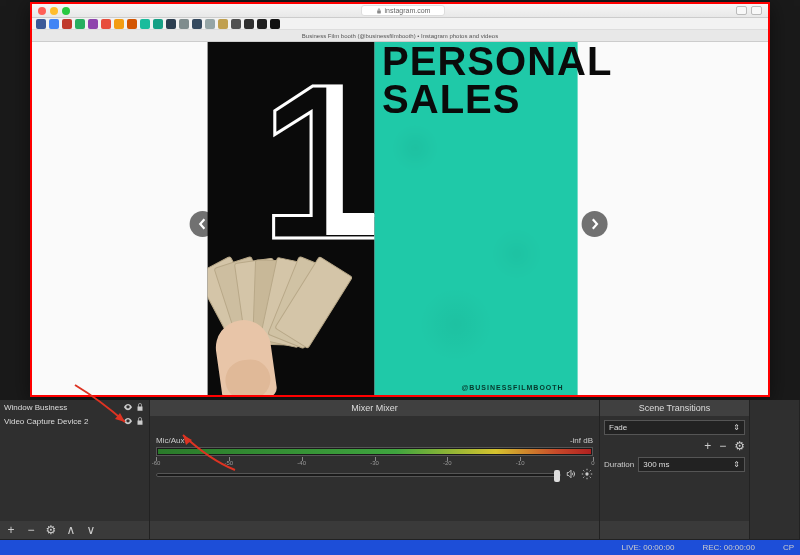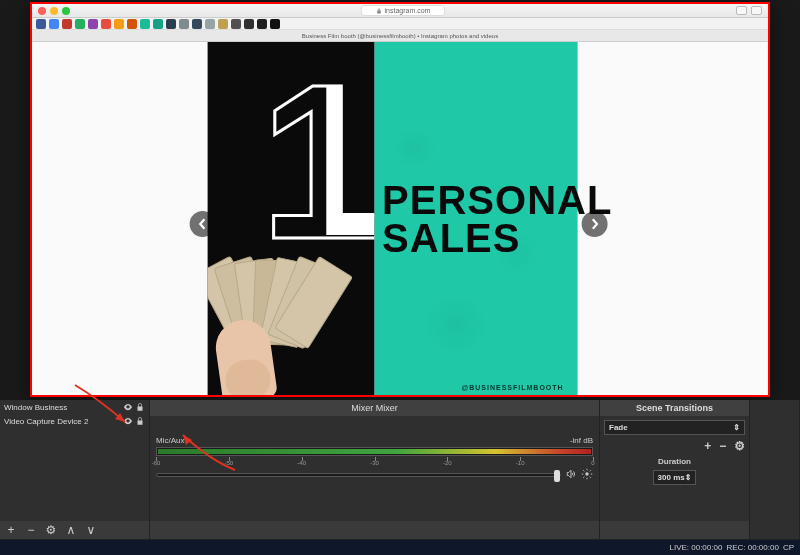--- a/index.html
+++ b/index.html
@@ -30,21 +30,21 @@
 .notes { position:absolute; bottom:40px; left:10px; width:120px; height:100px; }
 .note{position:absolute;width:40px;height:85px;background:#d4c5a8;border:1px solid #b8a888;border-radius:3px;}
 .note.n1{transform:rotate(-28deg);left:5px;}
 .note.n2{transform:rotate(-18deg);left:18px;background:#cdbea0;}
 .note.n3{transform:rotate(-8deg);left:32px;}
 .note.n4{transform:rotate(2deg);left:46px;background:#c8b898;}
 .note.n5{transform:rotate(12deg);left:60px;}
 .note.n6{transform:rotate(22deg);left:74px;background:#d0c2a4;}
 .note.n7{transform:rotate(32deg);left:86px;}
 
-.ig-right { width:55%; background:#1fc9a8; position:relative; display:flex; flex-direction:column; justify-content:center; padding-left:8px; }
+.ig-right { width:55%; background:#1fc9a8; position:relative; display:flex; flex-direction:column; padding-left:8px; }
 .ig-right::before{content:"";position:absolute;inset:0;background:
  radial-gradient(circle at 20% 30%, rgba(0,0,0,0.04) 0%, transparent 8%),
  radial-gradient(circle at 70% 60%, rgba(0,0,0,0.03) 0%, transparent 10%),
  radial-gradient(circle at 40% 80%, rgba(0,0,0,0.04) 0%, transparent 12%);}
 .ig-word { font-family: Arial Black, Impact, sans-serif; font-weight:900; font-size:40px; color:#0a0a0a; letter-spacing:1px; line-height:0.95; position:relative;}
 .handle { position:absolute; bottom:4px; right:14px; font-size:7px; color:#06362b; letter-spacing:1px; font-weight:600;}
 .nav-circ { position:absolute; width:26px; height:26px; border-radius:50%; background:rgba(0,0,0,0.55); display:flex; align-items:center; justify-content:center; top:48%; }
 .nav-circ.left{ left:-18px;} .nav-circ.right{ right:-30px;}
 .nav-circ svg{width:12px;height:12px;fill:#fff;}
 
@@ -69,32 +69,32 @@
 .meter-wrap{position:relative;height:9px;background:#1a1a1a;border:1px solid #555;}
 .meter-fill{position:absolute;inset:1px;background:linear-gradient(90deg,#2a7a2a 0%,#3fa53f 55%,#d6c32e 78%,#c84a2a 92%,#b02020 100%);}
 .ticks{height:8px;position:relative;margin-top:1px;}
 .tick{position:absolute;width:1px;height:4px;background:#888;top:0;}
 .ticklbl{position:absolute;font-size:6px;color:#999;top:3px;transform:translateX(-50%);}
 .slider-row{display:flex;align-items:center;gap:4px;margin-top:3px;}
 .slider-track{flex:1;height:4px;background:#1a1a1a;border:1px solid #555;border-radius:2px;position:relative;}
 .slider-thumb{position:absolute;right:0;top:-4px;width:6px;height:12px;background:#ddd;border-radius:2px;}
 .mix-ico svg{width:12px;height:12px;fill:#ccc;}
 
-.p-trans { width:150px;font-weight:bold; }
+.p-trans { width:150px; }
 .trans-body{padding:4px;}
 .trans-sel{background:#222;border:1px solid #555;padding:2px 4px;font-size:8px;color:#ddd;display:flex;justify-content:space-between;align-items:center;}
 .trans-row2{display:flex;justify-content:flex-end;gap:8px;margin-top:4px;align-items:center;}
 .tr-btn{font-size:12px;color:#ccc;cursor:pointer;}
-.dur-row{display:flex;align-items:center;gap:4px;margin-top:4px;font-size:8px;flex-direction:column;}
+.dur-row{display:flex;align-items:center;gap:4px;margin-top:4px;font-size:8px;}
 .dur-in{flex:1;background:#222;border:1px solid #555;padding:2px 4px;color:#ddd;display:flex;justify-content:space-between;}
 
 .p-controls{width:50px; background:#383838;}
 
 
-.status { position:absolute; left:0; right:0; bottom:0; height:16px; background:#0f172a; display:flex; align-items:center; justify-content:flex-end; padding:0 6px; gap:4px; font-size:8px; color:#ccc; border-top:1px solid #222;}
+.status { position:absolute; left:0; right:0; bottom:0; height:16px; background:#1d4ed8; display:flex; align-items:center; justify-content:flex-end; padding:0 6px; gap:28px; font-size:8px; color:#ccc; border-top:1px solid #222;}
 
 
 .arrow{position:absolute;pointer-events:none;z-index:50;}
 .arrow svg{overflow:visible;}
 </style>
 </head>
 <body>
 
 <div class="preview-area">
   <div class="browser-win">

